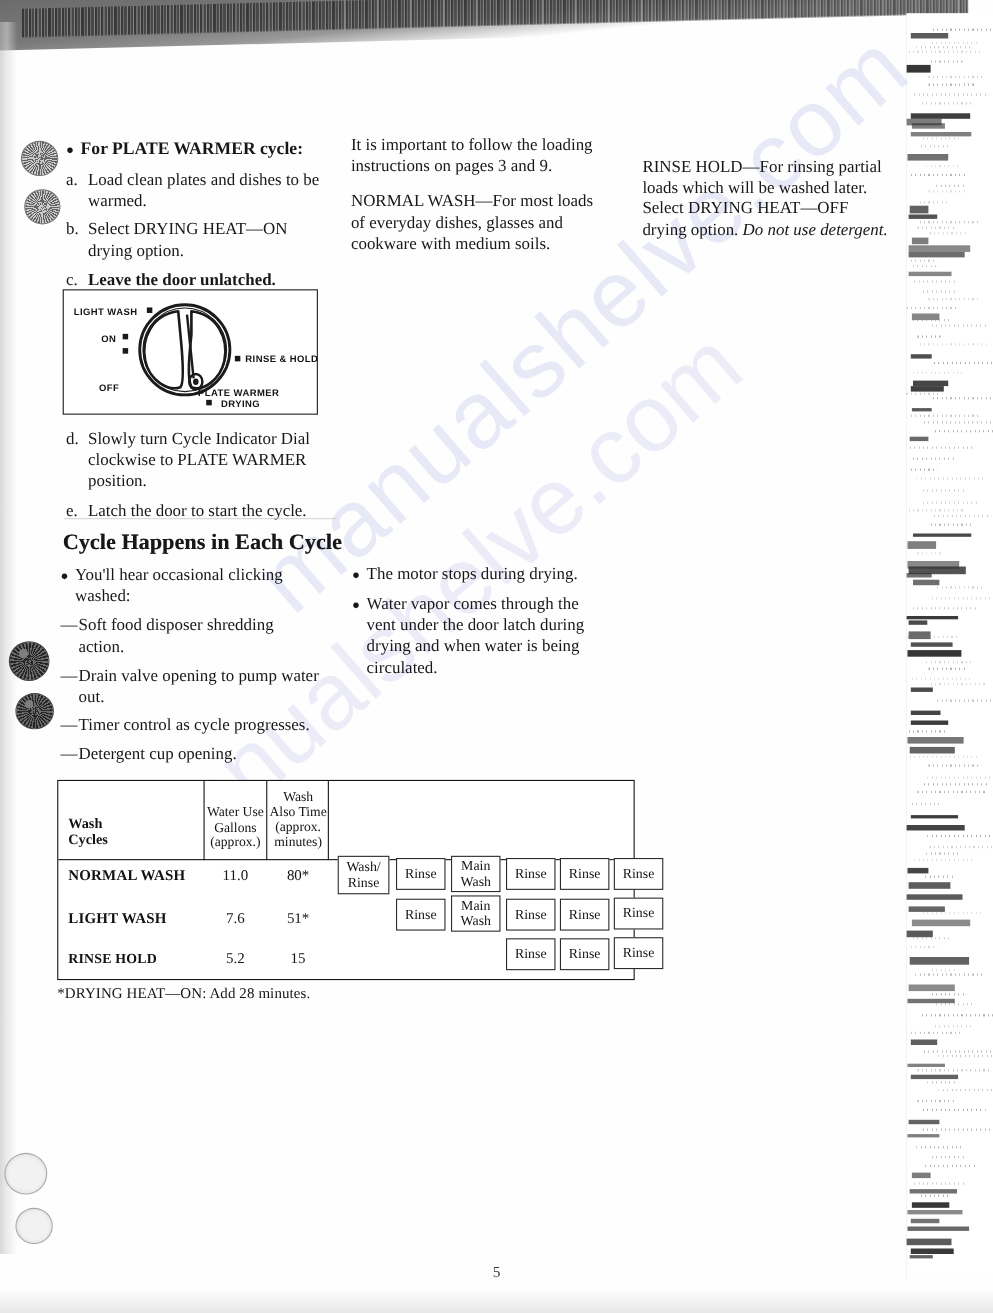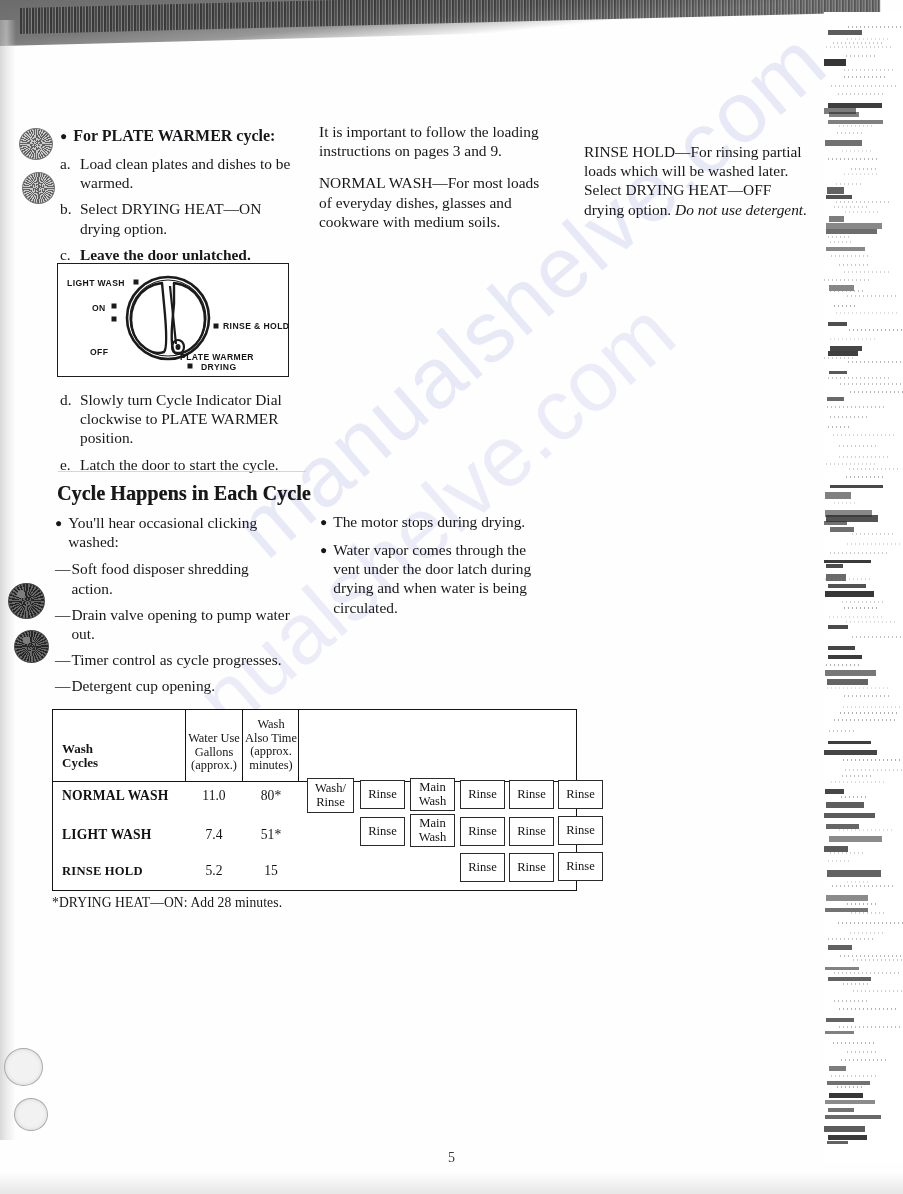--- a/index.html
+++ b/index.html
@@ -486,21 +486,21 @@
     <div class="seqbox" style="left:307px;top:70px;width:45px;height:29px;">Rinse</div>
     <div class="seqbox" style="left:357px;top:68px;width:45px;height:33px;flex-direction:column;">
       <span>Main</span>
       <span>Wash</span>
     </div>
     <div class="seqbox" style="left:407px;top:70px;width:45px;height:29px;">Rinse</div>
     <div class="seqbox" style="left:456px;top:70px;width:45px;height:29px;">Rinse</div>
     <div class="seqbox" style="left:505px;top:70px;width:45px;height:29px;">Rinse</div>
 
     <div class="rowlabel" style="left:9px;top:117px;">LIGHT WASH</div>
-    <div class="num" style="left:134px;top:117px;width:54px;">7.4</div>
+    <div class="num" style="left:134px;top:117px;width:54px;">7.6</div>
     <div class="num" style="left:191px;top:117px;width:54px;">51*</div>
 
     <div class="seqbox" style="left:307px;top:107px;width:45px;height:29px;">Rinse</div>
     <div class="seqbox" style="left:357px;top:104px;width:45px;height:33px;flex-direction:column;">
       <span>Main</span>
       <span>Wash</span>
     </div>
     <div class="seqbox" style="left:407px;top:107px;width:45px;height:29px;">Rinse</div>
     <div class="seqbox" style="left:456px;top:107px;width:45px;height:29px;">Rinse</div>
     <div class="seqbox" style="left:505px;top:106px;width:45px;height:29px;">Rinse</div>

